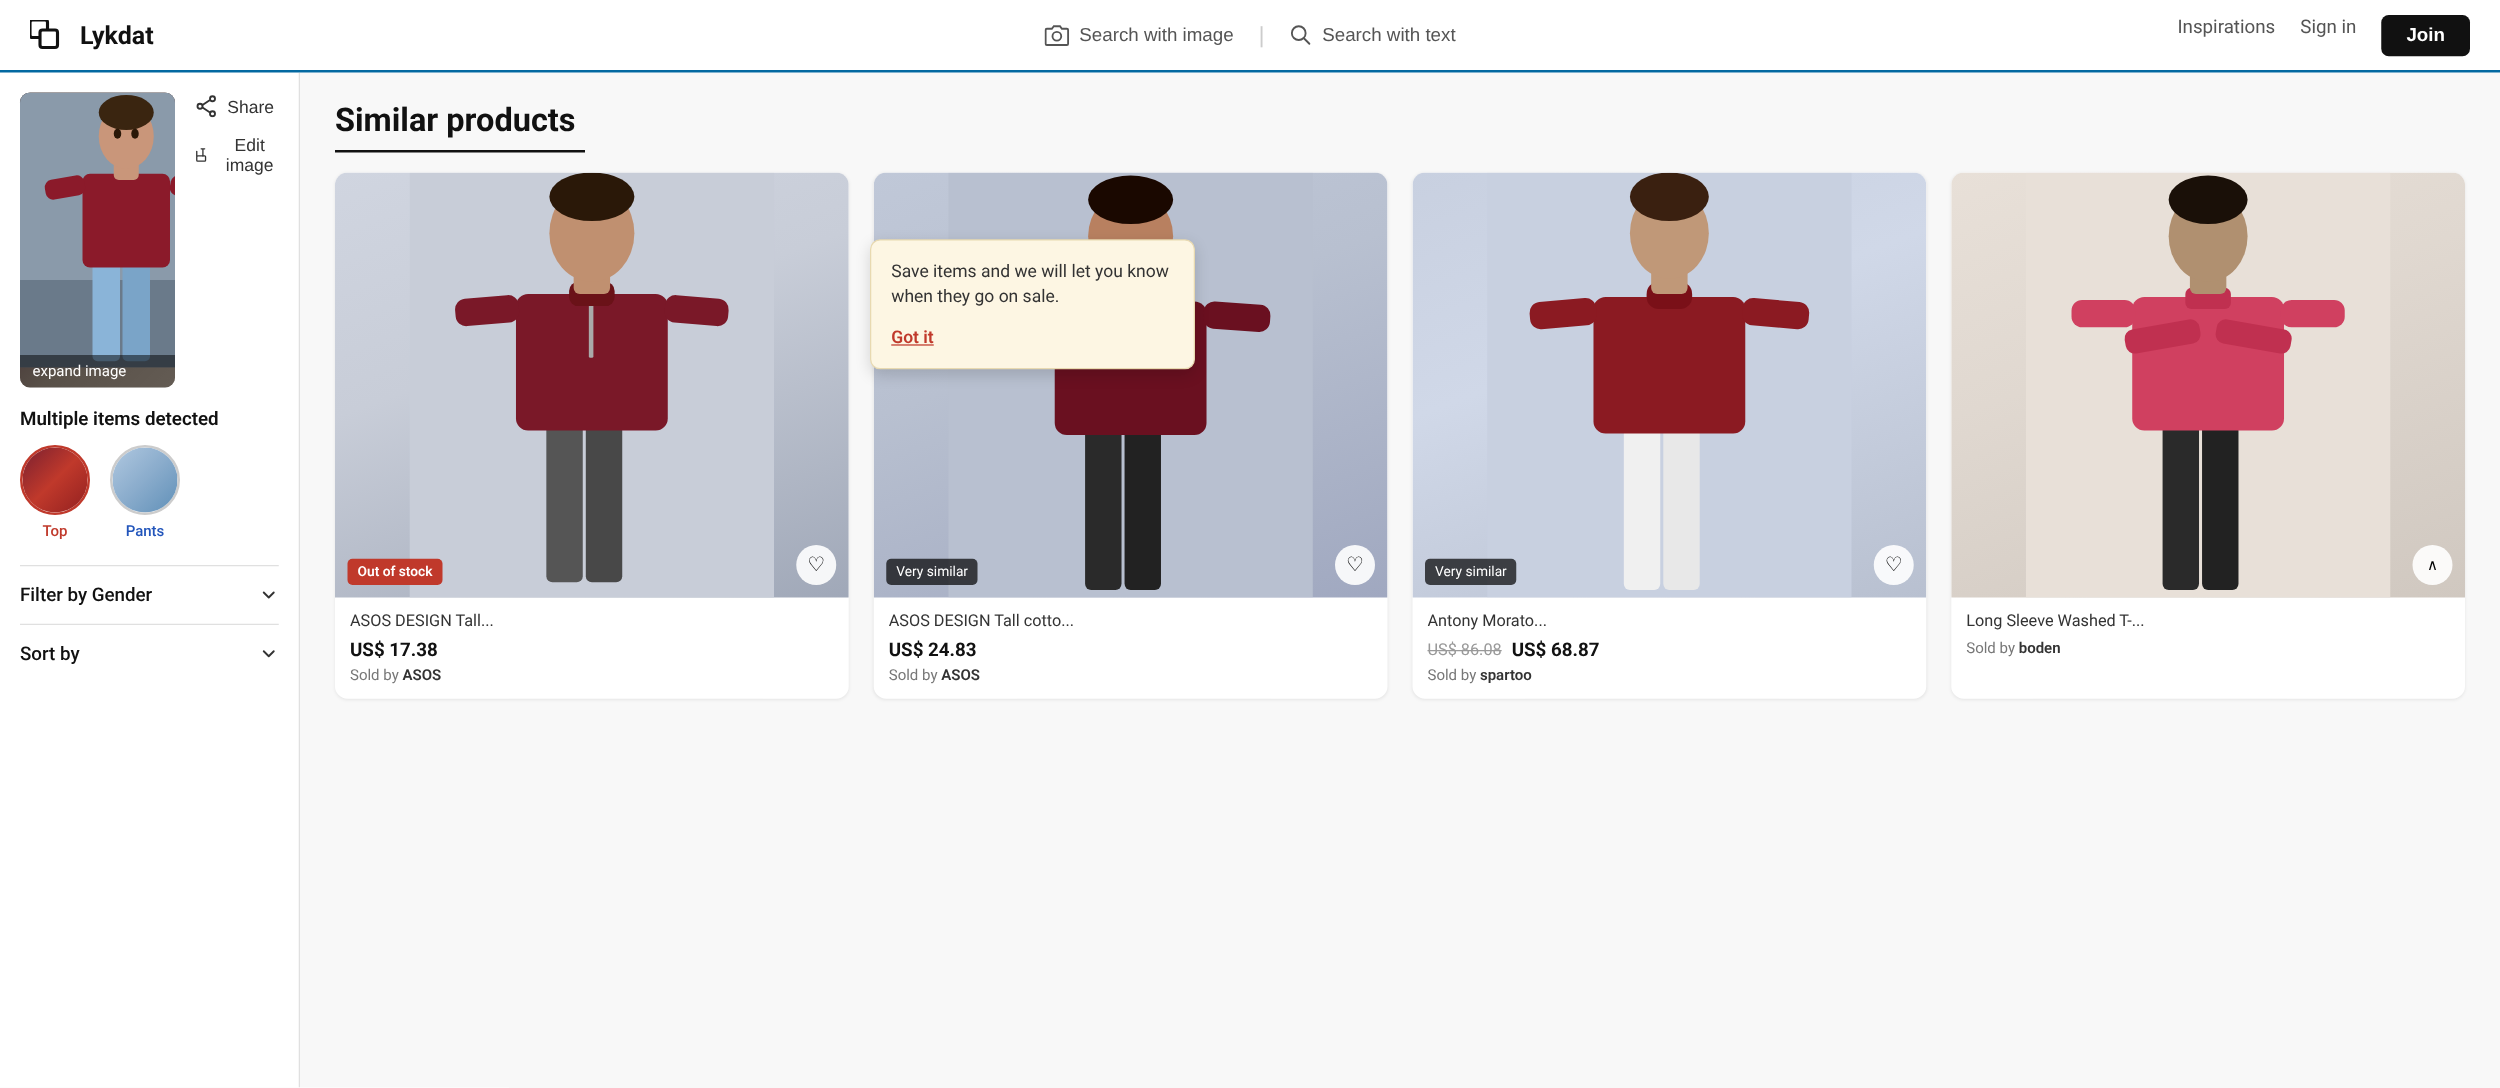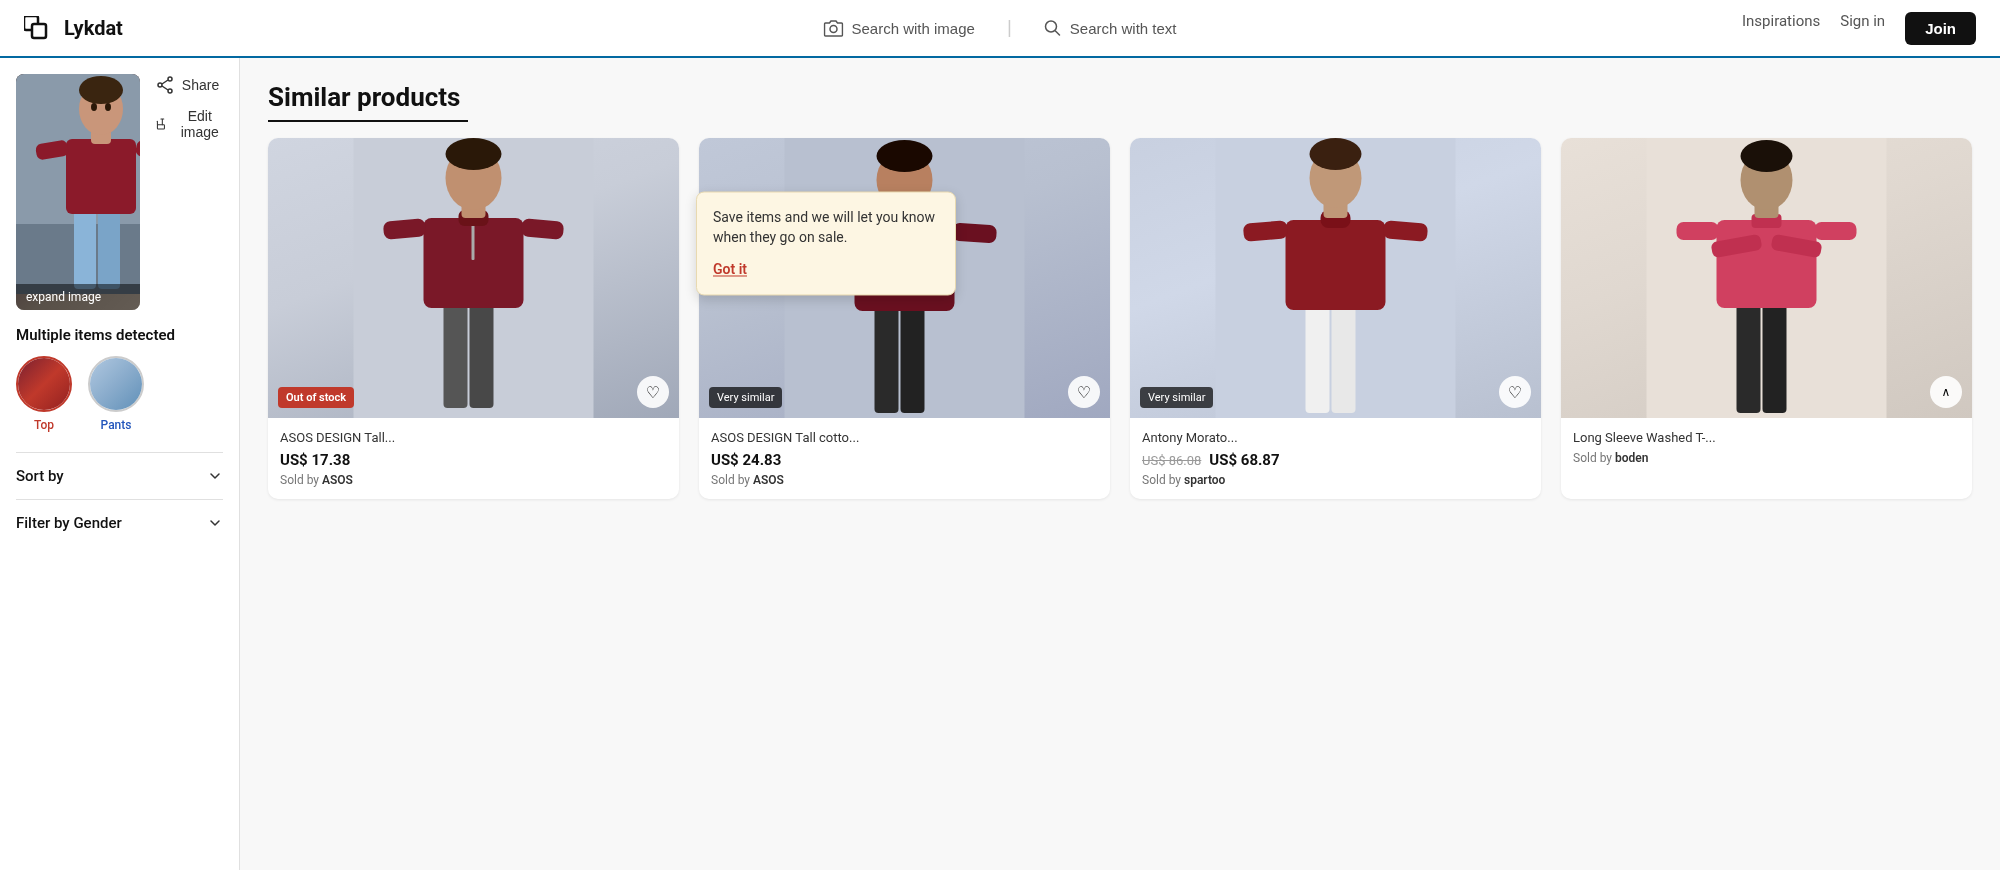--- a/index.html
+++ b/index.html
@@ -27,21 +27,21 @@
       height: 24px;
     }
     .logo-text {
       font-size: 20px;
       font-weight: 700;
       color: #111;
     }
     .header-search {
       display: flex;
       align-items: center;
-      gap: 12px;
+      gap: 0;
       position: absolute;
       left: 50%;
       transform: translateX(-50%);
     }
     .search-btn {
       display: flex;
       align-items: center;
       gap: 8px;
       padding: 8px 16px;
       background: none;
@@ -246,21 +246,21 @@
       background: #fff;
       border-radius: 10px;
       overflow: hidden;
       position: relative;
       cursor: pointer;
       box-shadow: 0 1px 3px rgba(0,0,0,0.08);
     }
     .product-image-area {
       position: relative;
       background: #e8e8e8;
-      height: 280px;
+      height: 340px;
       overflow: hidden;
     }
     
     .prod-img-1 {
       background: linear-gradient(160deg, #d0d5e0 0%, #c8cdd8 40%, #a0a8b8 100%);
       position: relative;
     }
     .prod-img-2 {
       background: linear-gradient(160deg, #c0c8d8 0%, #b8c0d0 40%, #a0a8c0 100%);
     }
@@ -492,28 +492,28 @@
       </div>
       <div class="detected-item">
         <div class="detected-item-circle">
           <div class="pants-circle-bg"></div>
         </div>
         <span class="detected-item-label">Pants</span>
       </div>
     </div>
 
     <div class="sidebar-filter">
-      <span class="sidebar-filter-label">Sort by</span>
+      <span class="sidebar-filter-label">Filter by Gender</span>
       <svg width="16" height="16" viewBox="0 0 16 16" fill="none">
         <path d="M4 6l4 4 4-4" stroke="#333" stroke-width="1.5" stroke-linecap="round" stroke-linejoin="round"></path>
       </svg>
     </div>
 
     <div class="sidebar-filter">
-      <span class="sidebar-filter-label">Filter by Gender</span>
+      <span class="sidebar-filter-label">Sort by</span>
       <svg width="16" height="16" viewBox="0 0 16 16" fill="none">
         <path d="M4 6l4 4 4-4" stroke="#333" stroke-width="1.5" stroke-linecap="round" stroke-linejoin="round"></path>
       </svg>
     </div>
   </aside>
 
   <main class="main-content">
     <h1 class="page-title">Similar products</h1>
     <div class="title-underline"></div>
 

